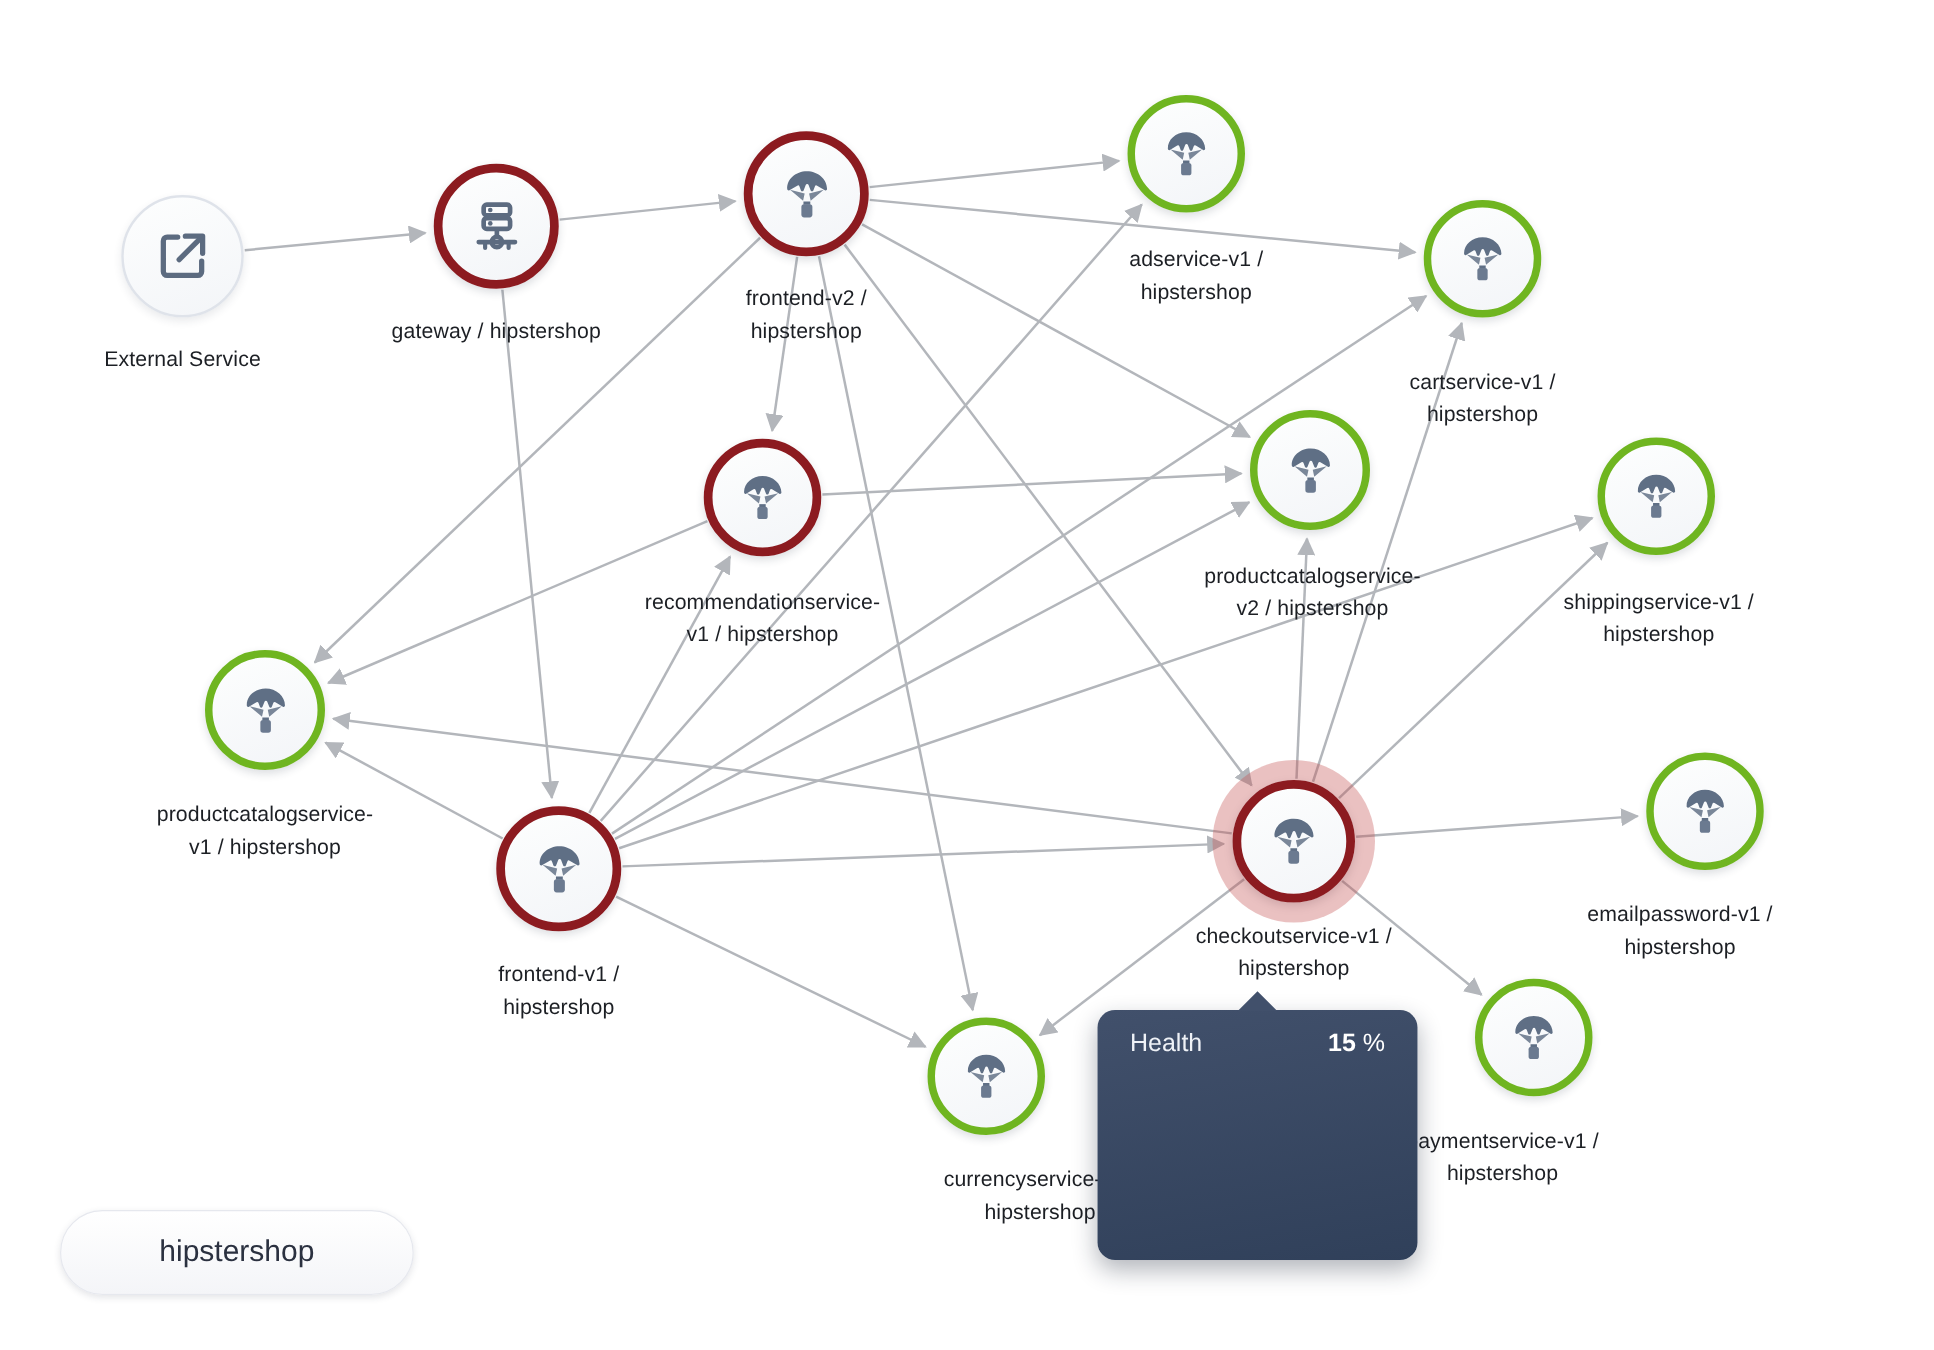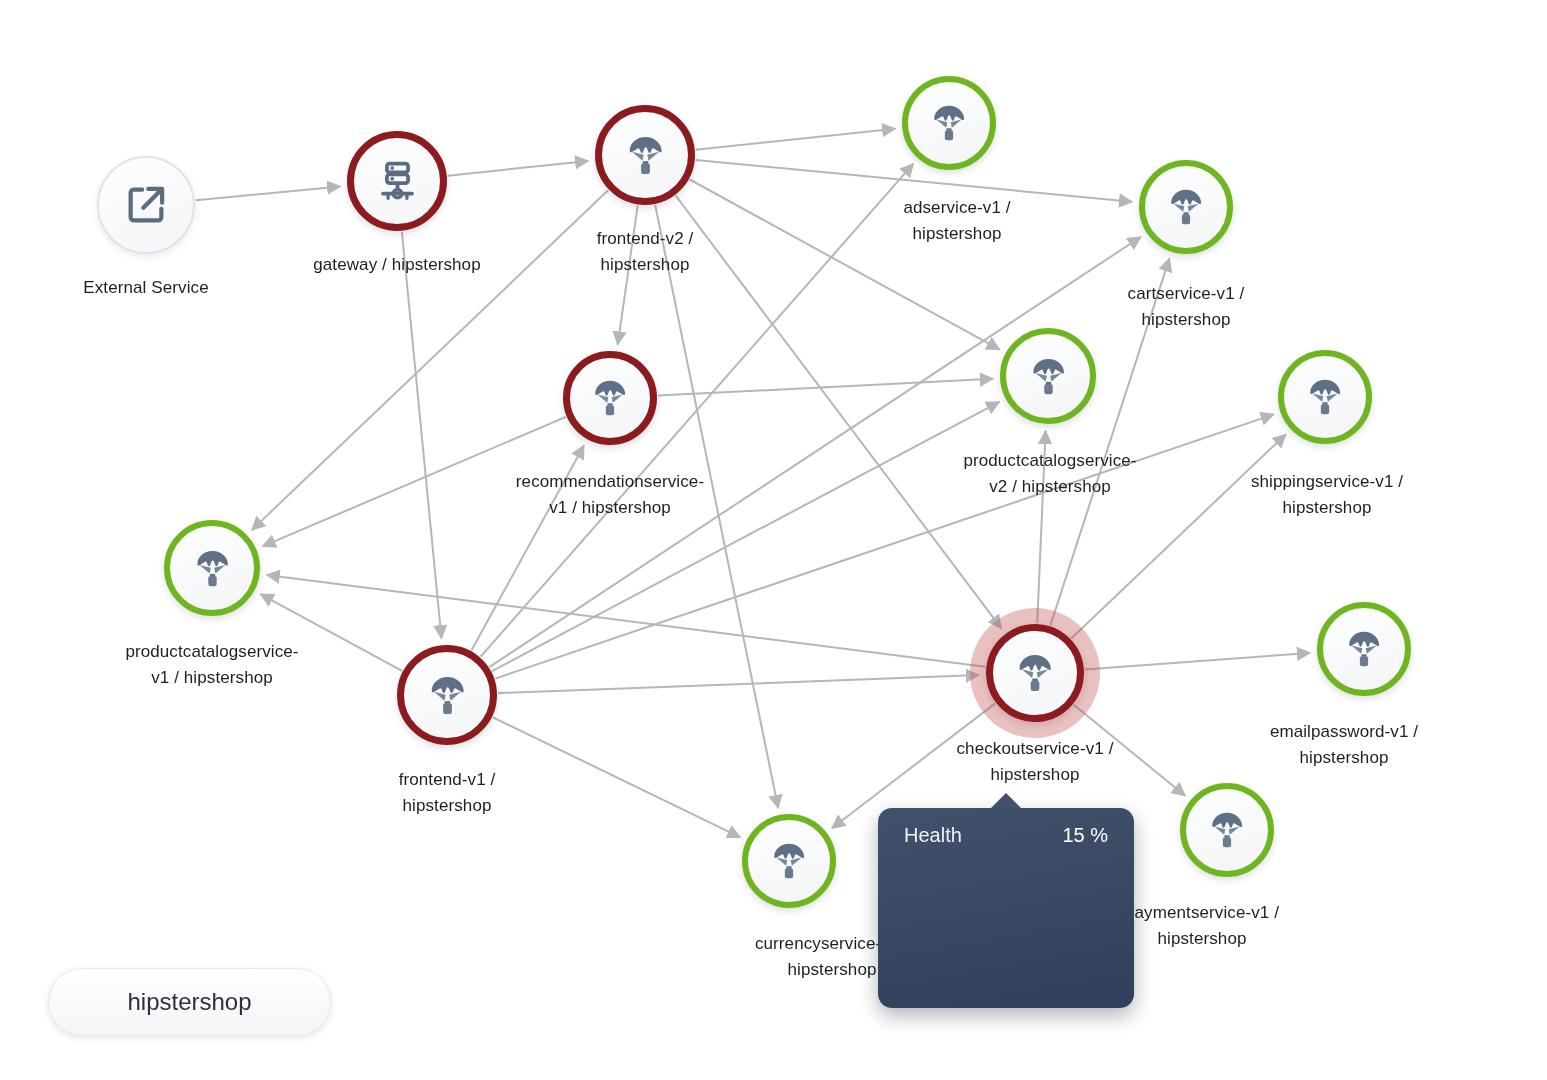--- a/index.html
+++ b/index.html
@@ -76,21 +76,21 @@
   }
   .tt-row{
     display:flex;align-items:baseline;justify-content:space-between;
     color:#eef1f6;
     font-size:20px;
     height:38px;
     gap:34px;
   }
   .tt-key{font-weight:400;color:#eef1f6;}
   .tt-val{font-weight:400;color:#ffffff;white-space:nowrap;}
-  .tt-val b{font-weight:400;}
+  .tt-val b{font-weight:700;}
 </style>
 </head>
 <body>
 
 <div id="canvas">
   <svg id="edge-layer" viewBox="0 0 1547 1080" xmlns="http://www.w3.org/2000/svg">
     <defs>
       <marker id="arrow" viewBox="0 0 10 10" refX="9.2" refY="5" markerWidth="7.2" markerHeight="7.2" orient="auto-start-reverse">
         <path d="M 0 0 L 10 5 L 0 10 z" fill="#b3b6bb"></path>
       </marker>
@@ -273,21 +273,21 @@
         </span>
       </div>
     </div>
   <div id="labels-group">
       <div class="node-label" style="left: 146px; top: 275px; width: 300px;">External Service</div>
       <div class="node-label" style="left: 397px; top: 252px; width: 320px;">gateway / hipstershop</div>
       <div class="node-label" style="left: 645px; top: 226px; width: 260px;">frontend-v2 /
 hipstershop</div>
       <div class="node-label" style="left: 957px; top: 195px; width: 260px;">adservice-v1 /
 hipstershop</div>
-      <div class="node-label" style="left: 1186px; top: 281px; width: 260px;">cartservice-v1 /
+      <div class="node-label" style="left: 1186px; top: 293px; width: 260px;">cartservice-v1 /
 hipstershop</div>
       <div class="node-label" style="left: 610px; top: 469px; width: 330px;">recommendationservice-
 v1 / hipstershop</div>
       <div class="node-label" style="left: 1050px; top: 448px; width: 330px;">productcatalogservice-
 v2 / hipstershop</div>
       <div class="node-label" style="left: 1327px; top: 469px; width: 300px;">shippingservice-v1 /
 hipstershop</div>
       <div class="node-label" style="left: 212px; top: 639px; width: 330px;">productcatalogservice-
 v1 / hipstershop</div>
       <div class="node-label" style="left: 447px; top: 767px; width: 260px;">frontend-v1 /

